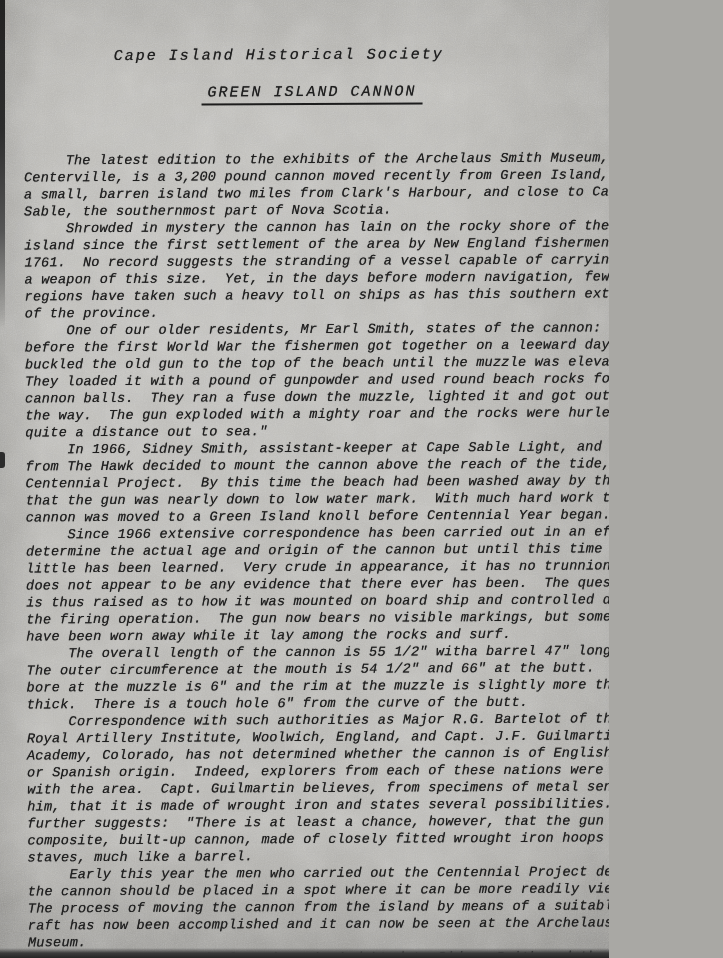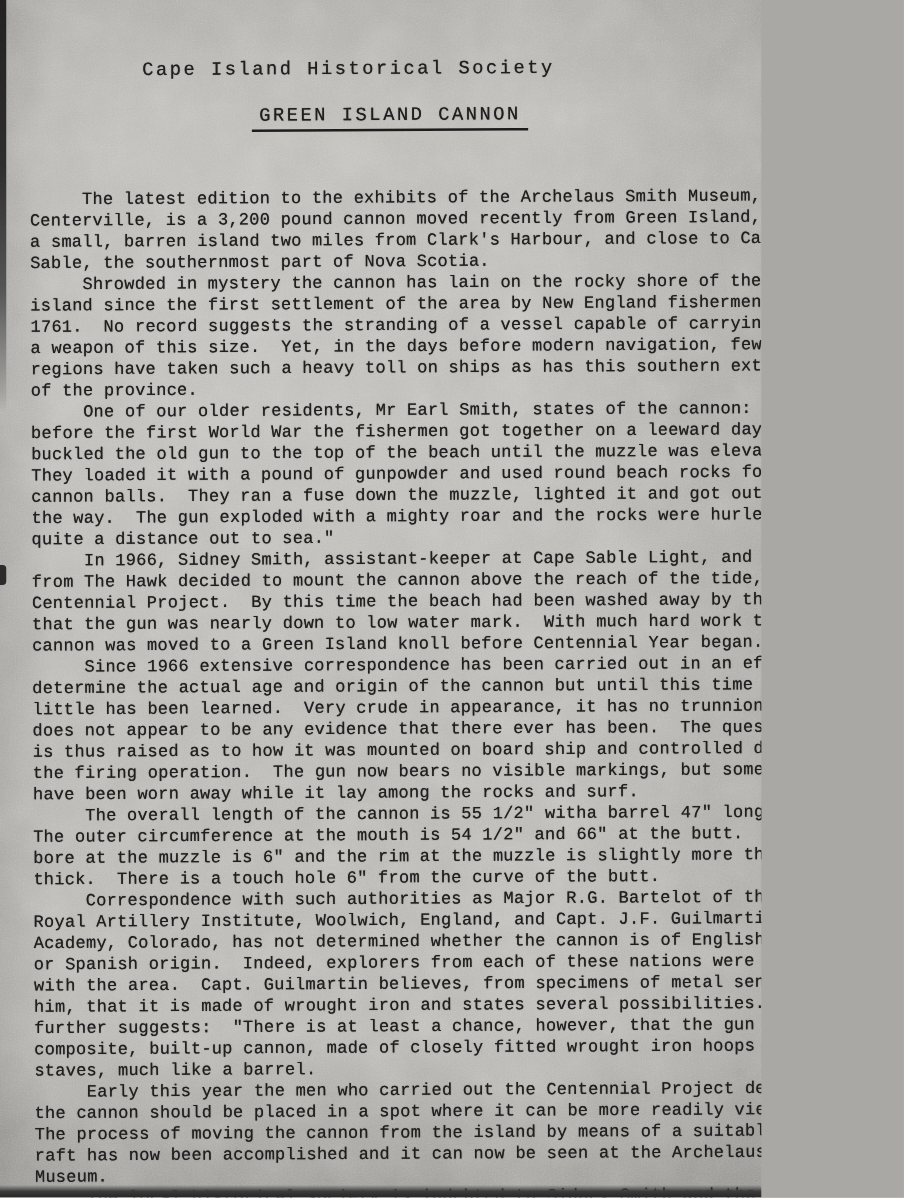--- a/index.html
+++ b/index.html
@@ -14,20 +14,21 @@
   .photo {
     position: relative;
     width: 609px;
     height: 958px;
     overflow: hidden;
     background:
       radial-gradient(ellipse 70% 55% at 32% 30%, rgba(255,255,255,0.12), rgba(255,255,255,0) 65%),
       linear-gradient(90deg, rgba(0,0,0,0.10) 0%, rgba(0,0,0,0) 7%, rgba(0,0,0,0) 58%, rgba(255,255,255,0.06) 68%, rgba(0,0,0,0) 78%, rgba(0,0,0,0.07) 100%),
       linear-gradient(180deg, rgba(0,0,0,0.06) 0%, rgba(0,0,0,0) 9%, rgba(0,0,0,0) 86%, rgba(0,0,0,0.14) 99%),
       #b8b7b3;
+    font-style: italic;
   }
   .grain, .blotch {
     position: absolute;
     inset: 0;
     width: 723px;
     height: 958px;
     pointer-events: none;
   }
   .blotch { mix-blend-mode: soft-light; opacity: 0.55; }
   .grain  { mix-blend-mode: overlay;    opacity: 0.28; }

